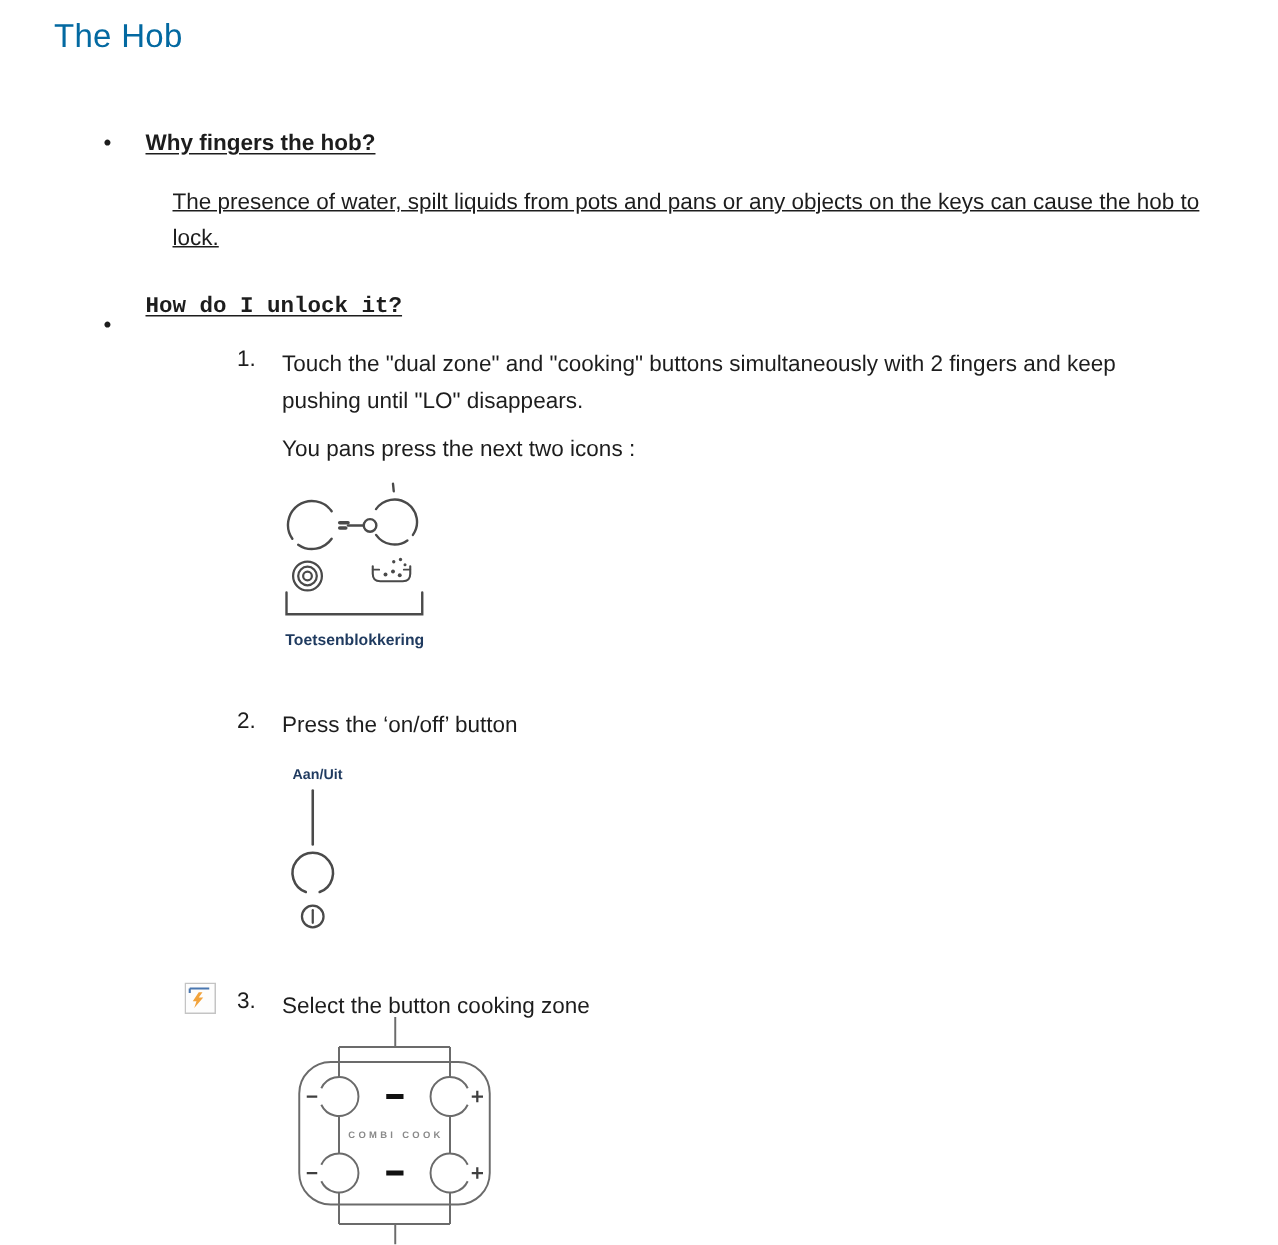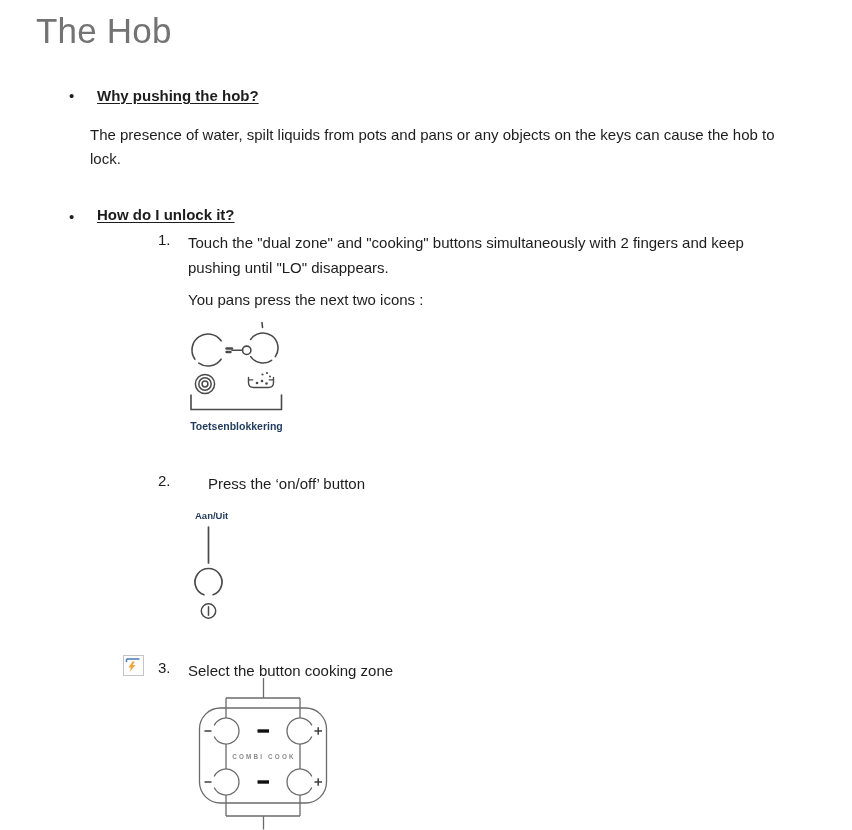--- a/index.html
+++ b/index.html
@@ -1,42 +1,42 @@
 <!DOCTYPE html>
 <html><head>
 <meta charset="utf-8">
 <style>
   html,body { margin:0; padding:0; }
   body {
     width:852px; height:830px; background:#ffffff; position:relative; overflow:hidden;
     font-family:"Liberation Sans", sans-serif; color:#1d1d1d;
   }
   .abs { position:absolute; }
-  .title { font-size:35px; color:#737373; letter-spacing:0.2px; }
+  .title { font-size:22px; color:#0369a1; letter-spacing:0.2px; }
   .bullet { font-size:15px; color:#1d1d1d; }
   .heading { font-size:15px; font-weight:bold; text-decoration:underline; text-underline-offset:2px; }
   .body-text { font-size:15px; line-height:24px; }
   .step-num { font-size:15px; }
   .step-text { font-size:15px; line-height:24.5px; }
   svg { display:block; }
   svg text { font-family:"Liberation Sans", sans-serif; }
   .fig-label { fill:#1F3A5F; font-weight:bold; }
   .ac-box { width:21px; height:21px; }
 </style>
 </head>
 <body>
 
 <div class="abs title" style="left:36px; top:11px;">The Hob</div>
 
 <div class="abs bullet" style="left:69px; top:87px;">•</div>
-<div class="abs heading" style="left:97px; top:87px;">Why pushing the hob?</div>
-<div class="abs body-text" style="left:90px; top:123px; width:712px;">The presence of water, spilt liquids from pots and pans or any objects on the keys can cause the hob to lock.</div>
+<div class="abs heading" style="left:97px; top:87px;">Why fingers the hob?</div>
+<div class="abs body-text" style="left:115px; top:123px; width:712px;text-decoration:underline;">The presence of water, spilt liquids from pots and pans or any objects on the keys can cause the hob to lock.</div>
 
 <div class="abs bullet" style="left:69px; top:208px;">•</div>
-<div class="abs heading" style="left:97px; top:206px;">How do I unlock it?</div>
+<div class="abs heading" style="left:97px; top:196px;font-family:Liberation Mono, monospace;">How do I unlock it?</div>
 
 <div class="abs step-num" style="left:158px; top:231px;">1.</div>
 <div class="abs step-text" style="left:188px; top:231px; width:598px;">Touch the "dual zone" and "cooking" buttons simultaneously with 2 fingers and keep pushing until "LO" disappears.</div>
 <div class="abs step-text" style="left:188px; top:288px; width:400px;">You pans press the next two icons :</div>
 
 <svg class="abs" style="left:183px; top:316px;" width="110" height="122" viewBox="0 0 110 122">
   <g stroke="#4a4a4a" stroke-width="1.6" fill="none" stroke-linecap="round">
     <g>
       <path d="M79 6.5 L79.5 11.5"></path>
     </g>
@@ -73,21 +73,21 @@
     <circle cx="79" cy="65" r="1.3"></circle>
     <circle cx="83.5" cy="67.5" r="1.3"></circle>
     <circle cx="79.5" cy="58.5" r="1.1"></circle>
     <circle cx="84" cy="57" r="1.1"></circle>
     <circle cx="87" cy="60.5" r="1"></circle>
   </g>
   <text class="fig-label" x="53.5" y="114" text-anchor="middle" font-size="10.5">Toetsenblokkering</text>
 </svg>
 
 <div class="abs step-num" style="left:158px; top:472px;">2.</div>
-<div class="abs step-text" style="left:188px; top:472px; width:400px;margin-left:20px;">Press the ‘on/off’ button</div>
+<div class="abs step-text" style="left:188px; top:472px; width:400px;">Press the ‘on/off’ button</div>
 
 <svg class="abs" style="left:190px; top:505px;" width="60" height="120" viewBox="0 0 60 120">
   <text class="fig-label" x="5" y="14" font-size="9.5">Aan/Uit</text>
   <g stroke="#4a4a4a" stroke-width="1.7" fill="none" stroke-linecap="round">
     <g>
       <path d="M18.5 22 V58"></path>
     </g>
     <g>
       <path d="M23.1 89.7 A13.5 13.5 0 1 0 13.9 89.7"></path>
     </g>

